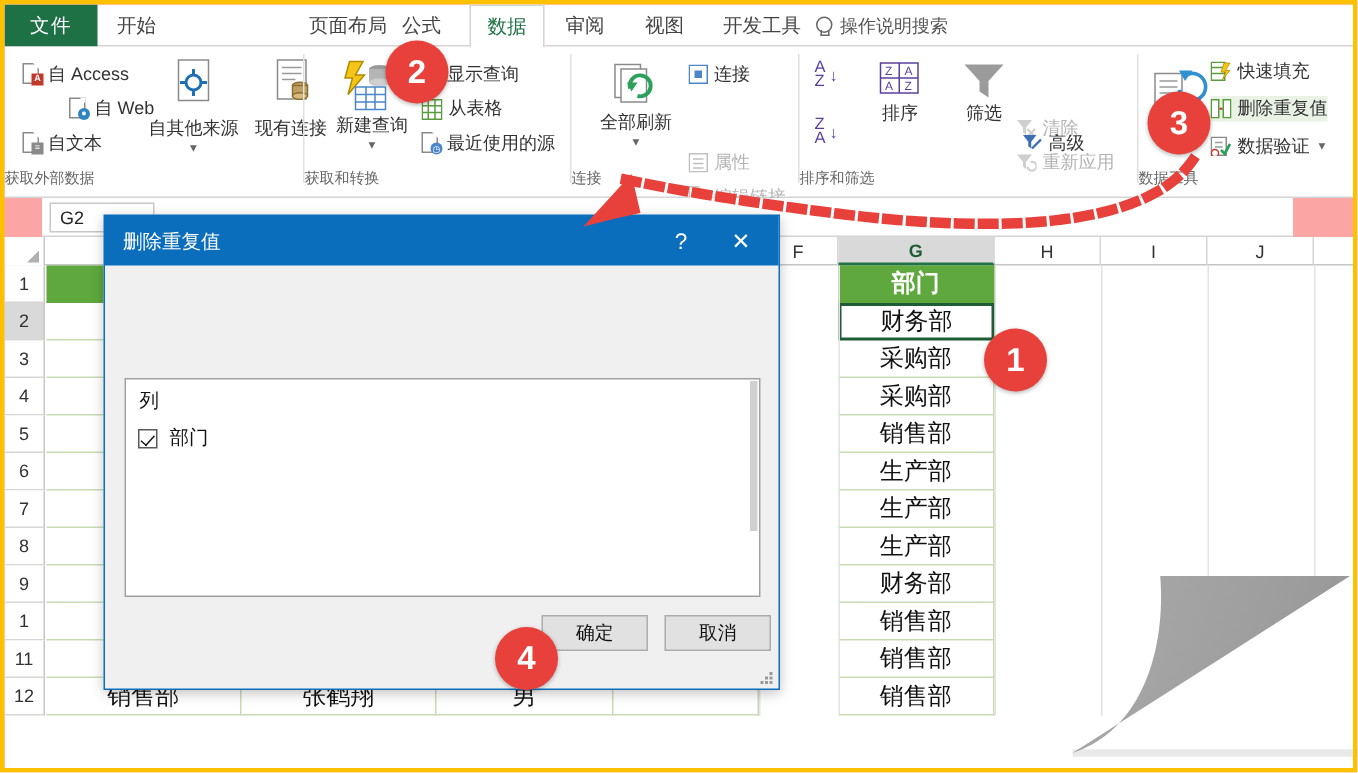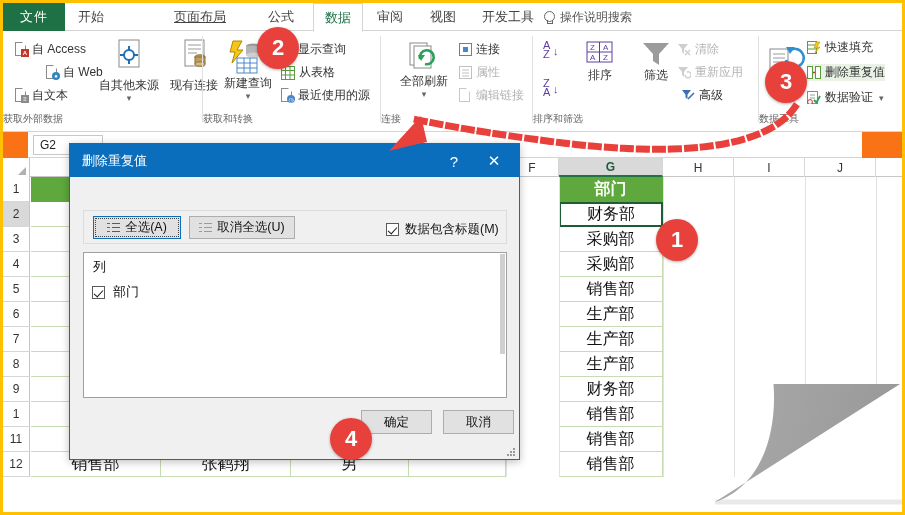--- a/index.html
+++ b/index.html
@@ -2,21 +2,21 @@
 <html><head>
 <meta charset="utf-8">
 <style>
   * { box-sizing: border-box; }
   html, body { margin:0; padding:0; }
   body {
     width:905px; height:515px; overflow:hidden;
     font-family:"Liberation Sans","DejaVu Sans",sans-serif;
     background:#ffffff;
   }
-  #root { position:relative; width:905px; height:515px; background:#f97316;
+  #root { position:relative; width:905px; height:515px; background:#fca5a5;
           border:3px solid #ffc000; overflow:hidden; }
 
   
   .tabstrip { position:absolute; left:0; top:0; width:899px; height:28px;
               background:#ffffff; border-bottom:1px solid #d4d4d4; }
   .tab-file { position:absolute; left:0; top:0; width:62px; height:28px;
               background:#1e7145; color:#fff; font-size:13px;
               display:flex; align-items:center; justify-content:center; letter-spacing:1px;}
   .tab { position:absolute; top:0; height:28px; font-size:13px; color:#444;
          display:flex; align-items:center; justify-content:center; padding:0 7px;
@@ -34,21 +34,21 @@
   
   .ribbon { position:absolute; left:0; top:28px; width:899px; height:101px;
             background:#fff; border-bottom:1px solid #d4d4d4; }
   .grp { position:absolute; top:0; height:101px; }
   .grp-title { position:absolute; bottom:6px; width:100%; text-align:left;
                font-size:10px; color:#666; }
   .grp-sep { position:absolute; top:5px; width:1px; height:86px; background:#e0e0e0; }
 
   .smallbtn { position:absolute; display:flex; align-items:center; gap:4px;
               font-size:12px; color:#333; white-space:nowrap; }
-  .smallbtn.dis { color:#b4b4b4; }
+  .smallbtn.dis { color:#b4b4b4;margin-top:36px; }
   .bigbtn { position:absolute; display:flex; flex-direction:column; align-items:center;
             font-size:12px; color:#333; width:62px; text-align:center; line-height:1.15; }
 
   
   .ico { position:relative; display:inline-block; width:13px; height:15px; flex:none; }
   .doc { width:11px; height:14px; border:1.1px solid #8a8a8a; background:#fff;
          position:absolute; left:0; top:0; }
   .doc:after{ content:""; position:absolute; right:-1px; top:-1px;
               border-left:4px solid transparent; border-top:4px solid #fff;}
   .badge-sq { position:absolute; right:-1px; bottom:0px; width:8px; height:8px;
@@ -143,21 +143,21 @@
 </style>
 </head>
 <body>
 
 <div id="root">
 
   <div class="tabstrip">
     <div class="tab-file">文件</div>
     <div class="tab" style="left:68px;">开始</div>
     <div class="tab" style="left:125px;margin-top:48px;">插入</div>
-    <div class="tab" style="left:164px;text-decoration:underline;">页面布局</div>
+    <div class="tab" style="left:196px;">页面布局</div>
     <div class="tab" style="left:258px;">公式</div>
     <div class="tab active" style="left:310px;width:50px;">数据</div>
     <div class="tab" style="left:367px;">审阅</div>
     <div class="tab" style="left:420px;">视图</div>
     <div class="tab" style="left:472px;">开发工具</div>
     <div class="tab-search" style="left:540px;">
       <span class="bulb"></span>
       <span>操作说明搜索</span>
     </div>
   </div>
@@ -481,48 +481,20 @@
   </svg>
 
   <div class="dlg">
     <div class="dlg-title">
       <span>删除重复值</span>
     </div>
     <div class="dlg-help">?</div>
     <div class="dlg-close">✕</div>
 
 
-    <div class="dlg-panel">
-      <div class="dlg-btn focus" style="left:9px;top:5px;width:88px;height:23px;">
-        <span class="listicon">
-          <b style="top:1px"></b>
-            <i style="top:1px"></i>
-          <b style="top:5px"></b>
-            <i style="top:5px"></i>
-          <b style="top:9px"></b>
-            <i style="top:9px"></i>
-        </span>
-        <span>全选(A)</span>
-      </div>
-      <div class="dlg-btn" style="left:105px;top:5px;width:106px;height:23px;">
-        <span class="listicon">
-          <b style="top:1px;background:#9a9a9a"></b>
-            <i style="top:1px;background:#9a9a9a"></i>
-          <b style="top:5px;background:#9a9a9a"></b>
-            <i style="top:5px;background:#9a9a9a"></i>
-          <b style="top:9px;background:#9a9a9a"></b>
-            <i style="top:9px;background:#9a9a9a"></i>
-        </span>
-        <span>取消全选(U)</span>
-      </div>
-      <div class="chk-wrap" style="left:302px;top:10px;">
-        <span class="cbx on"></span>
-        <span>数据包含标题(M)</span>
-      </div>
-    </div>
 
     <div class="dlg-list">
       <div class="lbl">列</div>
       <div class="item">
         <span class="cbx on"></span>
         <span>部门</span>
       </div>
       <div class="dlg-scroll"></div>
     </div>
 

